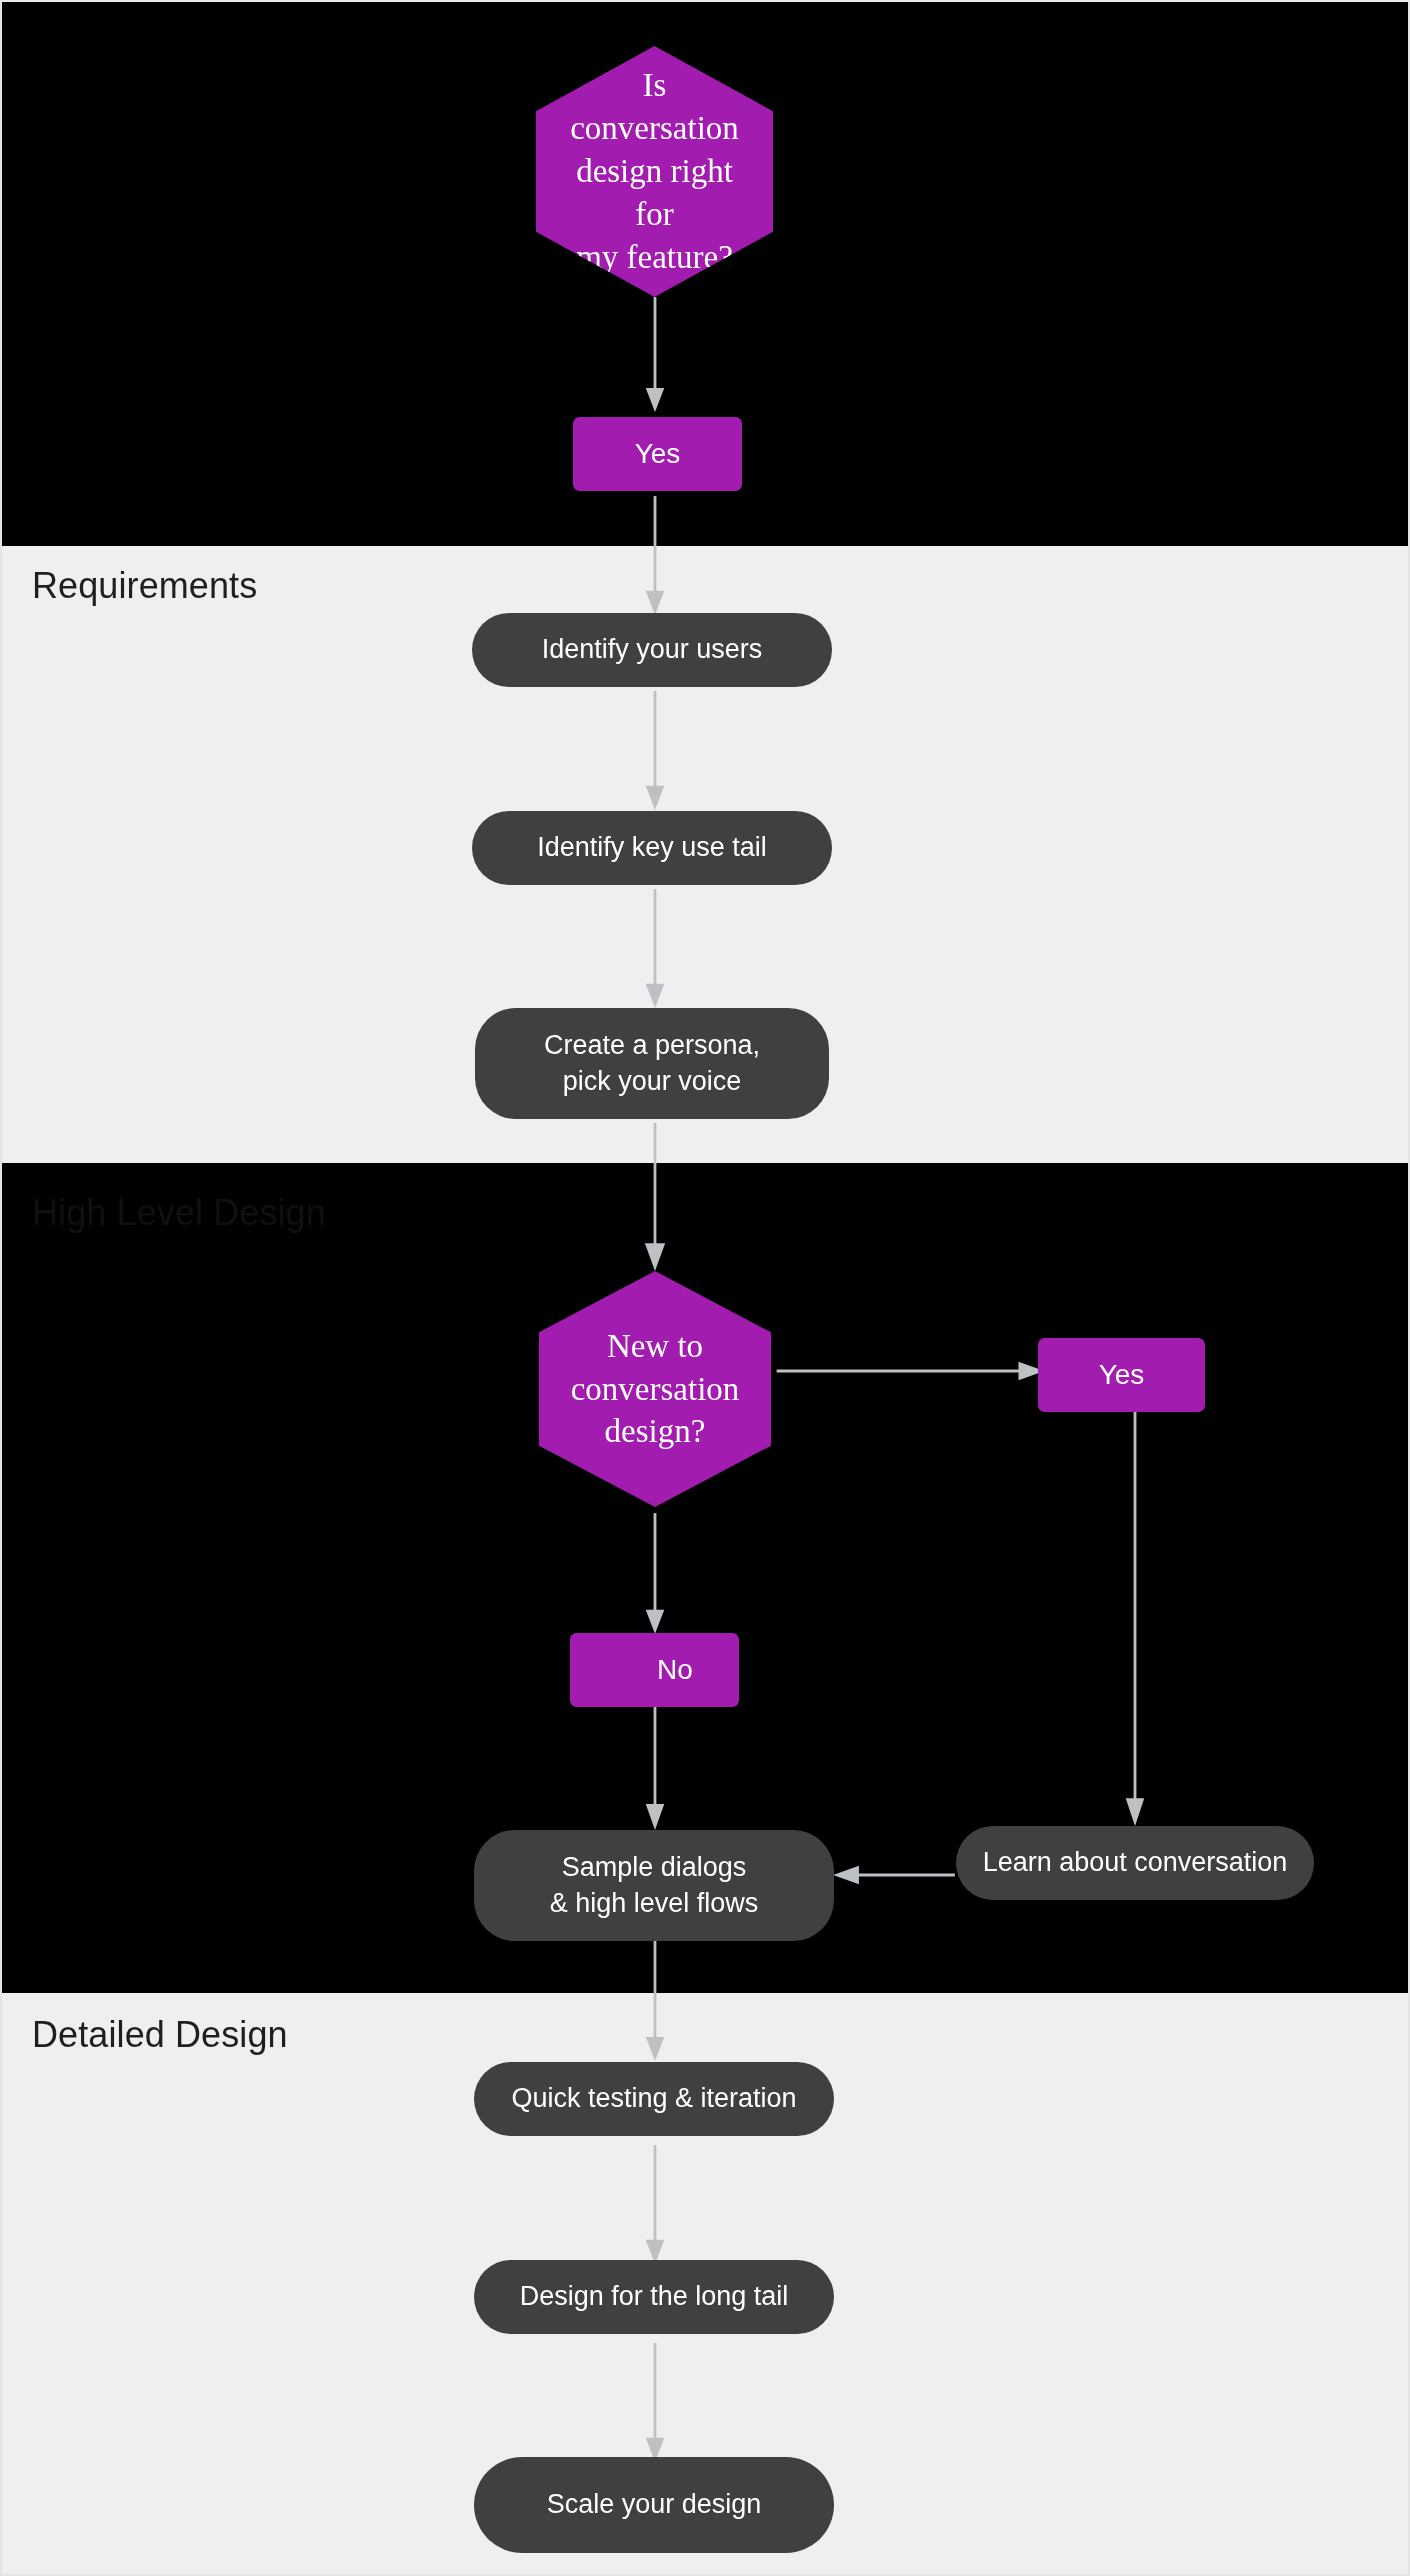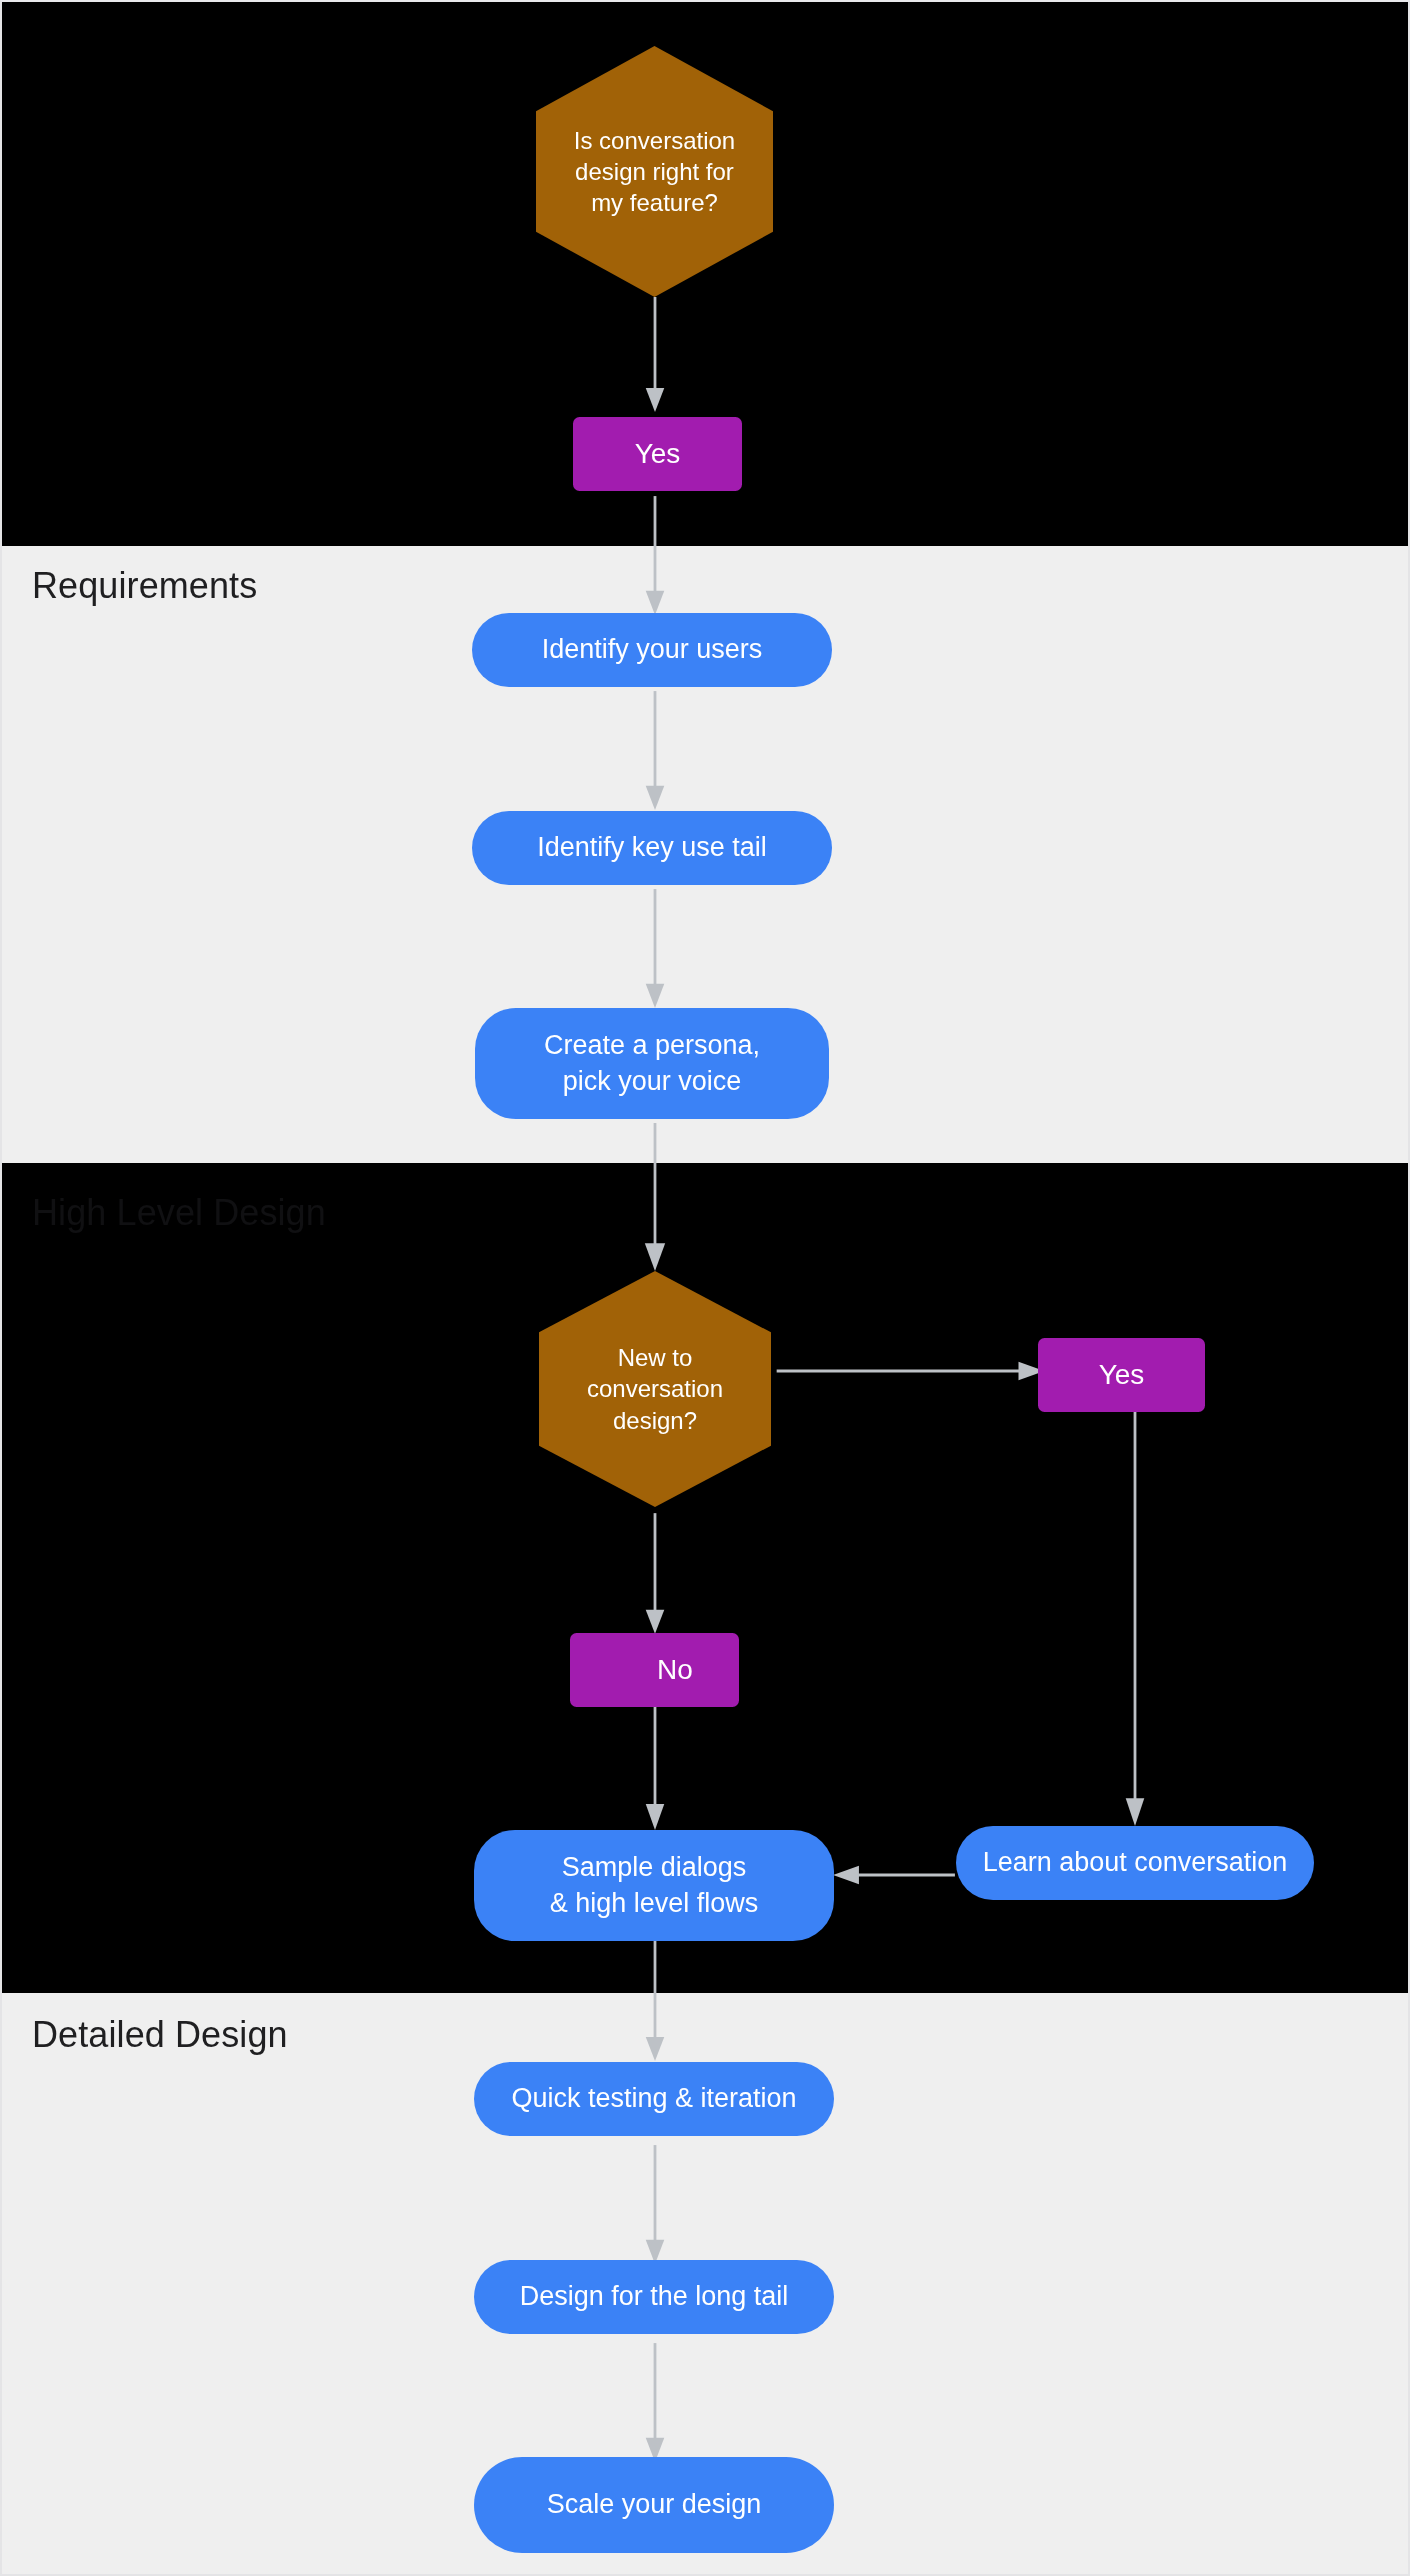--- a/index.html
+++ b/index.html
@@ -46,37 +46,38 @@
     display:flex;
     align-items:center;
     justify-content:center;
     text-align:center;
     color:#ffffff;
     box-sizing:border-box;
     line-height:1.30;
   }
 
   .hex{
-    background:#a16207;
+    background:#a21caf;
     -webkit-clip-path:polygon(50% 0%,100% 26%,100% 74%,50% 100%,0% 74%,0% 26%);
     clip-path:polygon(50% 0%,100% 26%,100% 74%,50% 100%,0% 74%,0% 26%);
-    font-size:24px;
+    font-size:33px;
     font-weight:500;
     padding:0 24px;
+    font-family:Liberation Serif, serif;
   }
 
   .greenbox{
     background:#a21caf;
     border-radius:6.5px;
     font-size:28px;
     font-weight:500;
   }
 
   .pill{
-    background:#3b82f6;
+    background:#404040;
     border-radius:56px;
     font-size:27px;
     font-weight:500;
     padding:0 24px;
   }
   .pill.two-line{border-radius:41px;}
 
   
   .conn{position:absolute;}
   .conn svg{display:block;overflow:visible;}

